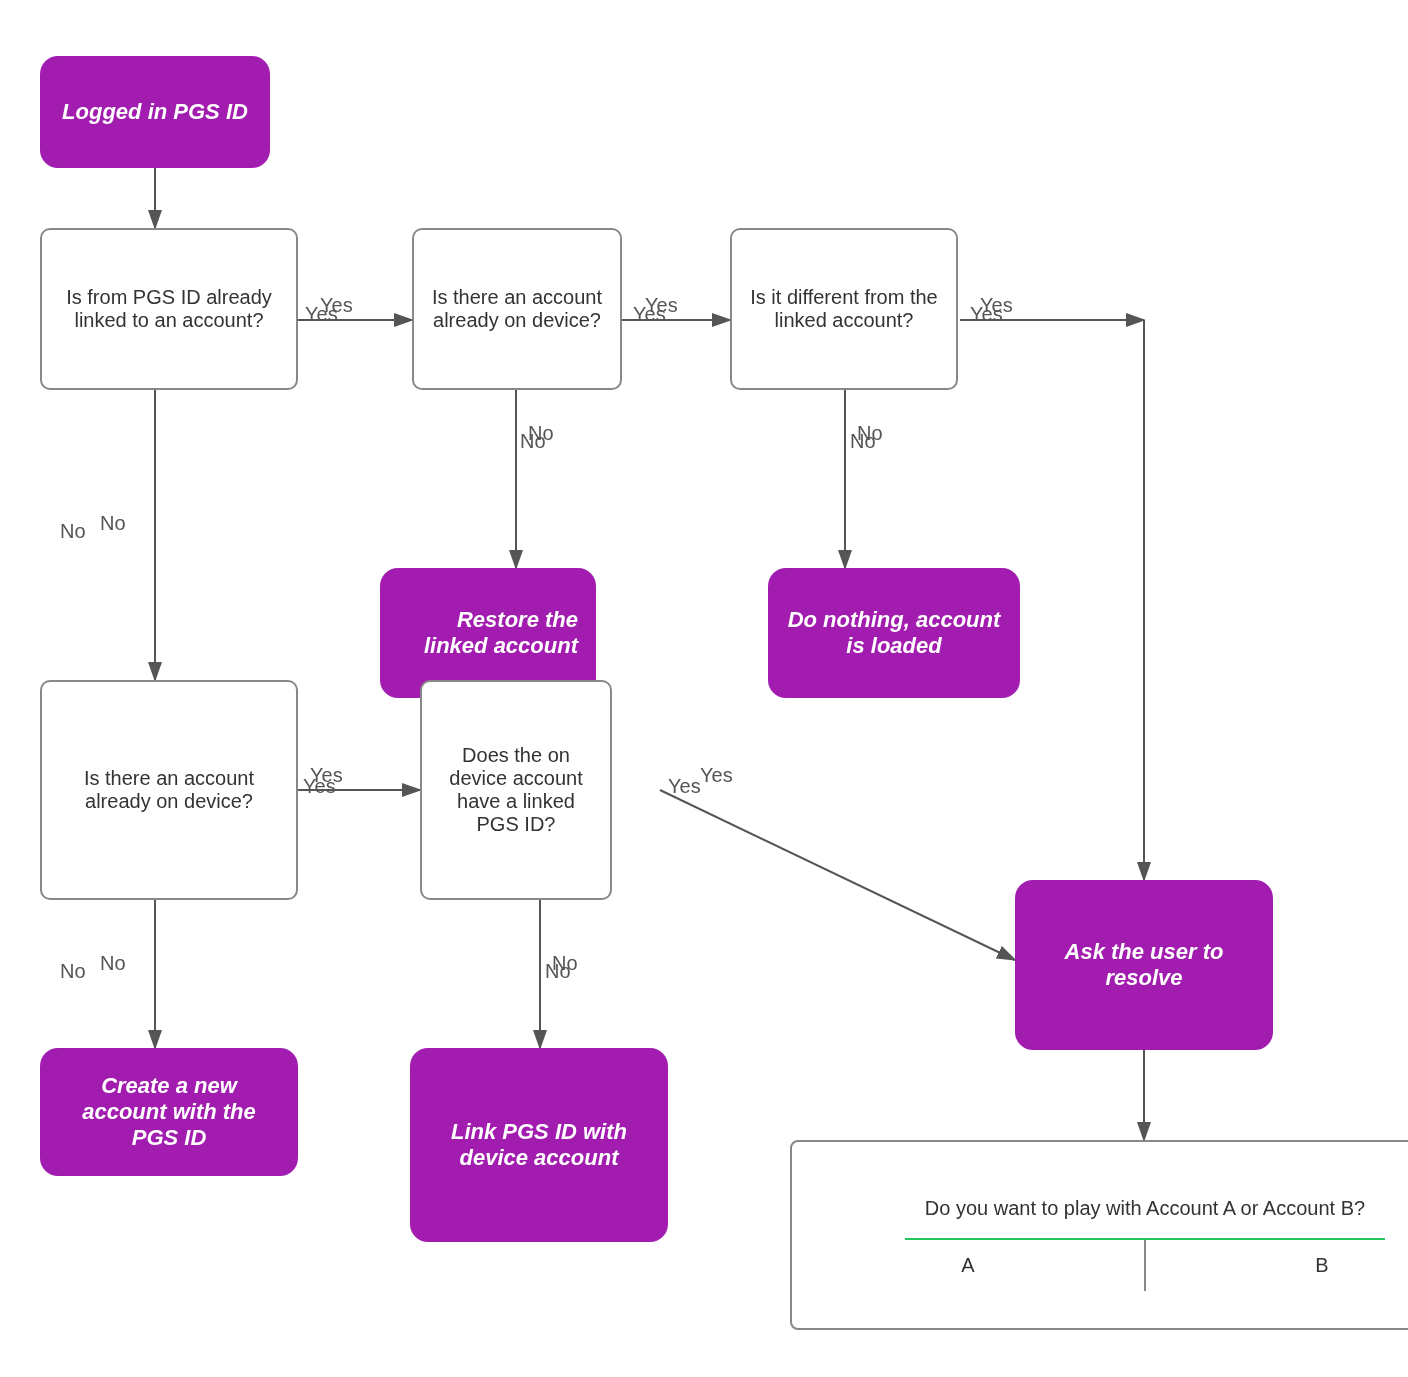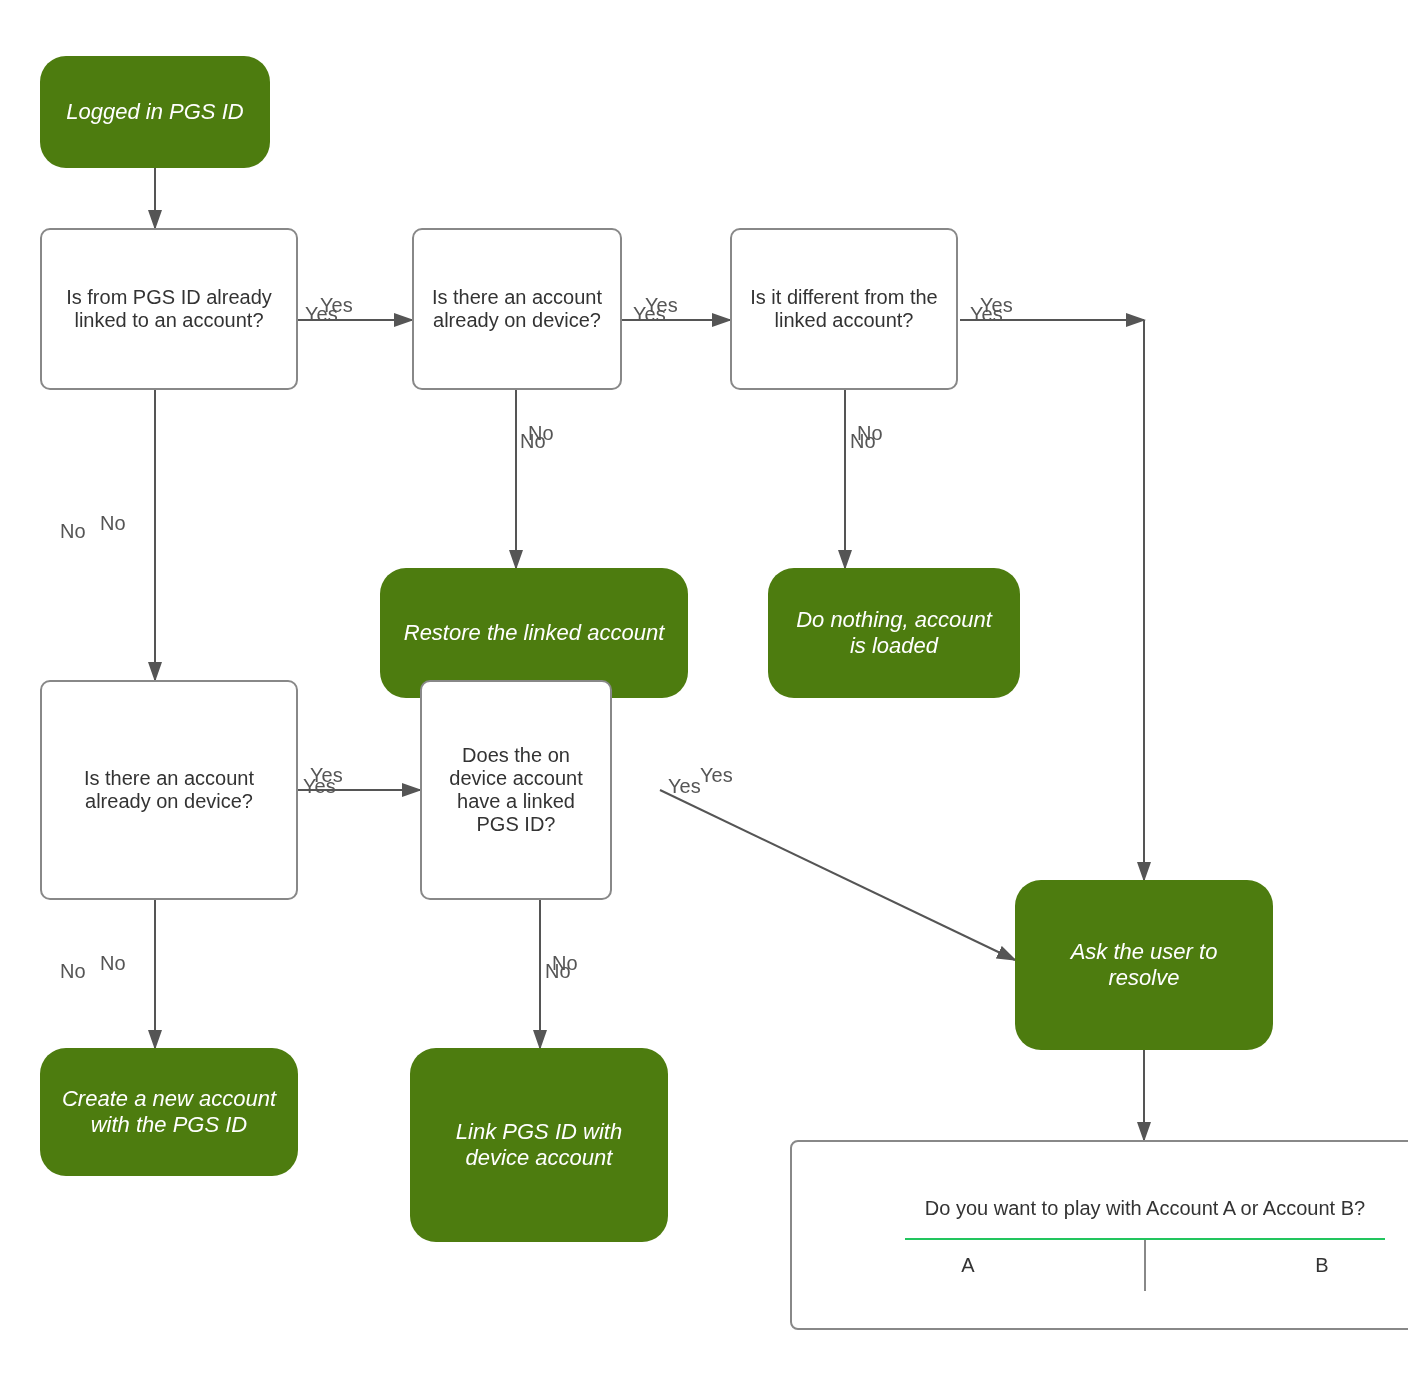--- a/index.html
+++ b/index.html
@@ -18,26 +18,26 @@
     }
     
     .node {
       position: absolute;
       display: flex;
       align-items: center;
       justify-content: center;
       text-align: center;
     }
     .node-rounded-rect {
-      border-radius: 26px;
-      background: #4d7c0f;
+      border-radius: 18px;
+      background: #a21caf;
       color: #fff;
       font-style: italic;
       font-size: 22px;
-      font-weight: 400;
+      font-weight: 700;
       padding: 14px 18px;
     }
     .node-rect {
       border: 2px solid #888;
       border-radius: 10px;
       background: #fff;
       color: #333;
       font-size: 20px;
       padding: 14px 16px;
     }
@@ -153,21 +153,21 @@
   </div>
 
   <div class="node node-rect" style="left: 412px; top: 228px; width: 210px; height: 162px;">
     <span>Is there an account already on device?</span>
   </div>
 
   <div class="node node-rect" style="left: 730px; top: 228px; width: 228px; height: 162px;">
     <span>Is it different from the linked account?</span>
   </div>
 
-  <div class="node node-rounded-rect" style="left: 380px; top: 568px; width: 308px; height: 130px;">
+  <div class="node node-rounded-rect" style="left: 380px; top: 568px; width: 216px; height: 130px; text-align: right;">
     <span>Restore the linked account</span>
   </div>
 
   <div class="node node-rounded-rect" style="left: 720px; top: 568px; width: 252px; height: 130px; margin-left: 48px;">
     <span>Do nothing, account is loaded</span>
   </div>
 
   <div class="node node-rounded-rect" style="left: 1015px; top: 880px; width: 258px; height: 170px;">
     <span>Ask the user to resolve</span>
   </div>

